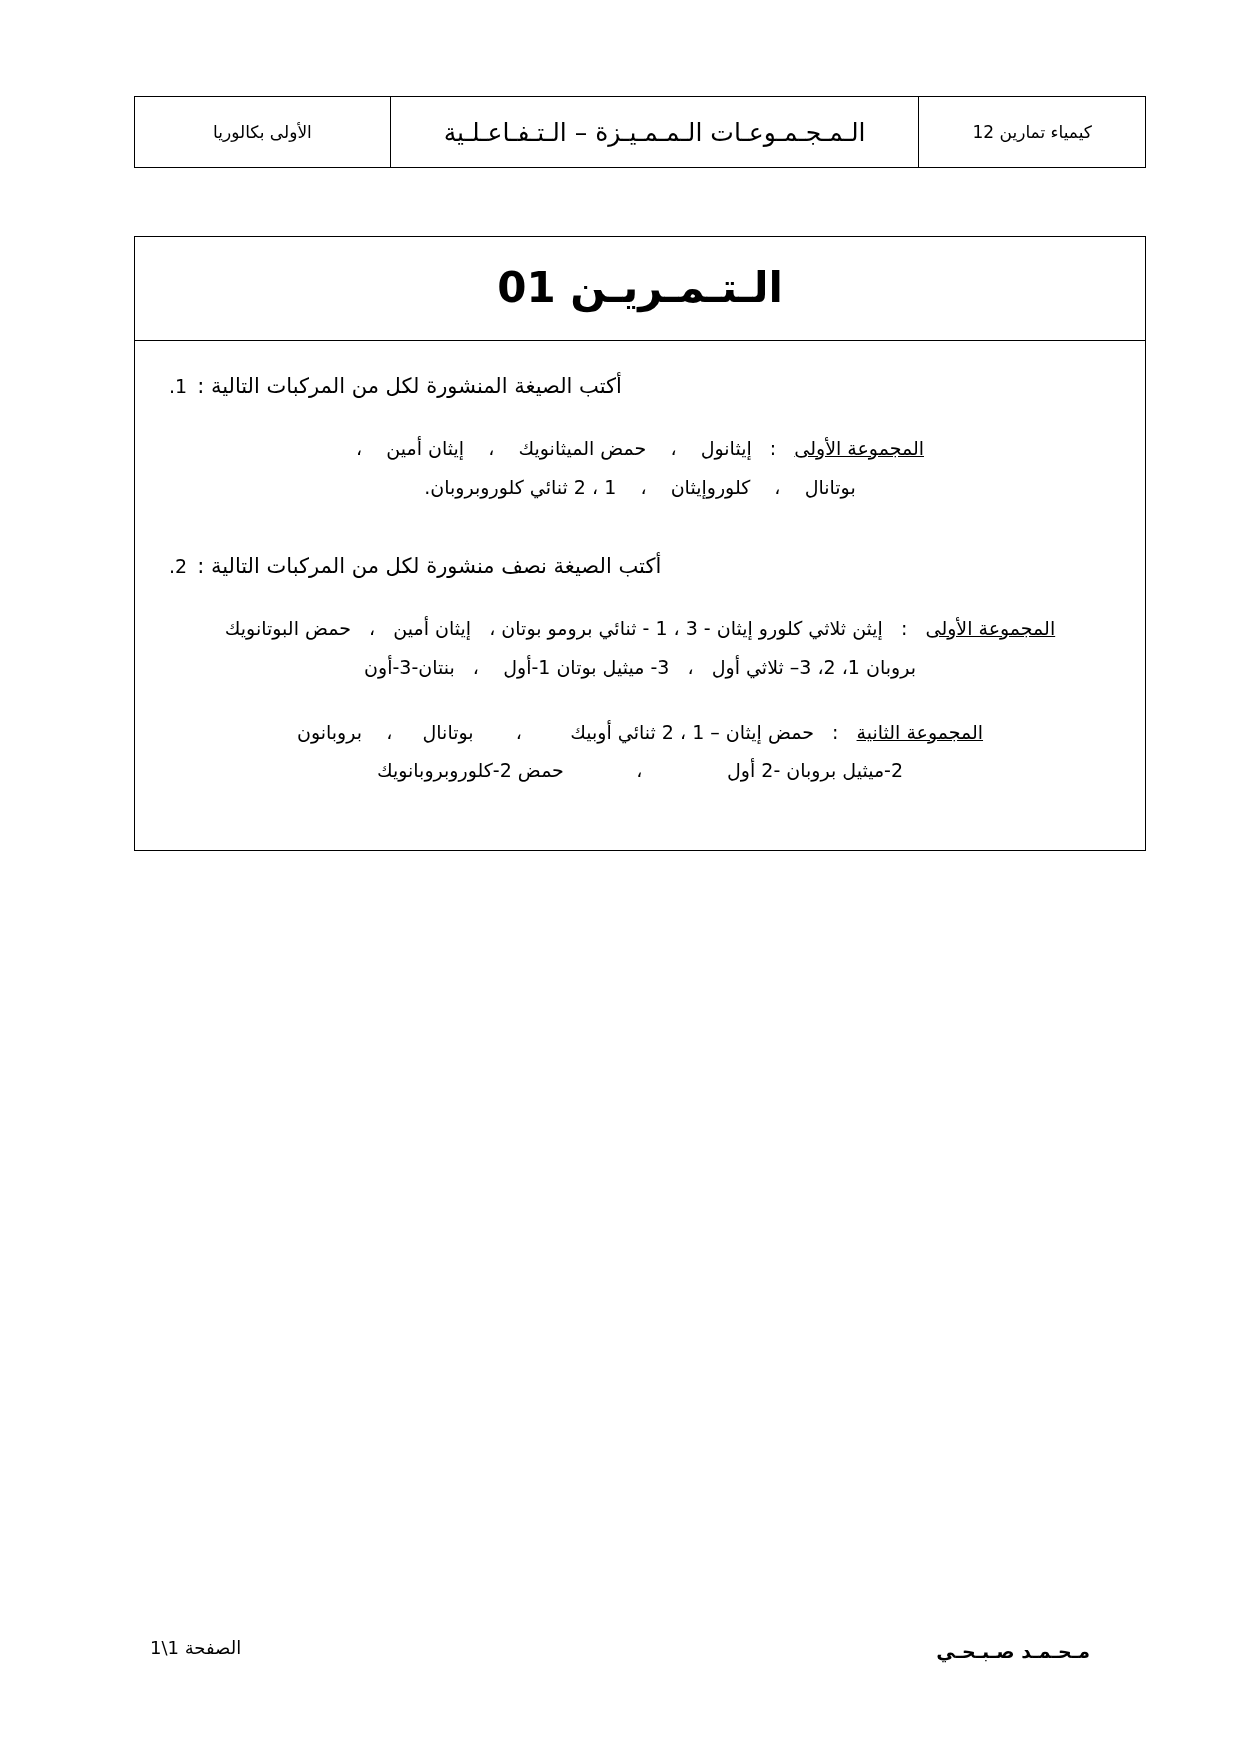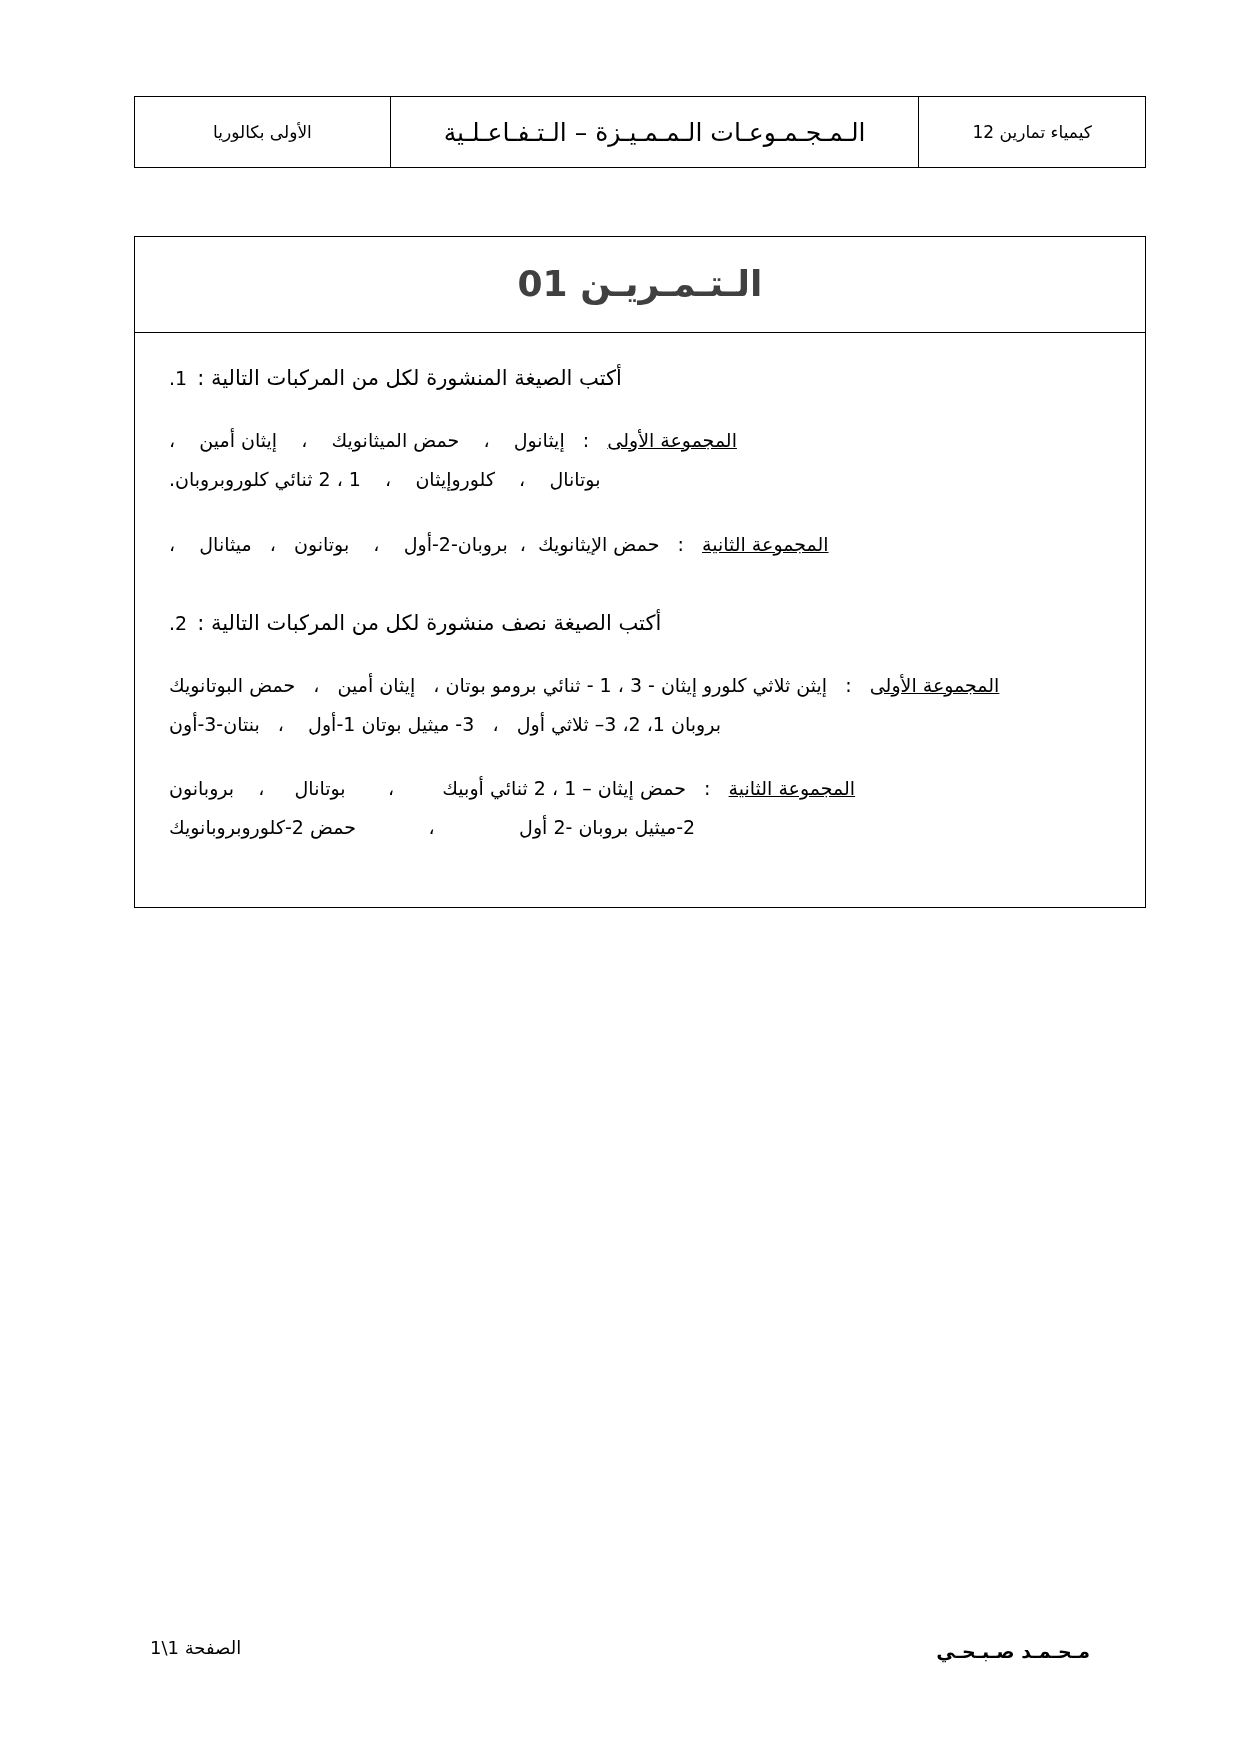--- a/index.html
+++ b/index.html
@@ -61,22 +61,22 @@
     width: 1012px;
     border: 1px solid #000000;
     box-sizing: border-box;
   }
   .exercise-title-row {
     border-bottom: 1px solid #000000;
     text-align: center;
     padding: 26px 0 28px 0;
   }
   .exercise-title {
-    color: #404040;
-    font-size: 36px;
+    color: #000000;
+    font-size: 42px;
     font-weight: bold;
     letter-spacing: 2px;
   }
   .exercise-body {
     padding: 26px 34px 34px 34px;
     font-size: 19px;
     line-height: 1.9;
   }
 
   .q-line {
@@ -93,21 +93,21 @@
   }
   .q-text {
     font-size: 21px;
     text-align: center;
   }
   .group-block {
     margin: 0 0 26px 0;
   }
   .group-line {
     display: block;
-    text-align: left;
+    text-align: center;
     font-size: 19px;
     line-height: 2.05;
   }
   .group-label {
     text-decoration: underline;
     font-weight: normal;
   }
   .spaced {
     white-space: pre-wrap;
   }
@@ -159,25 +159,20 @@
       <div class="group-block">
         <div class="group-line">
           <span class="group-label">المجموعة الأولى</span>
           <span>&nbsp; : &nbsp;</span>
           <span class="spaced">إيثانول    ،    حمض الميثانويك    ،    إيثان أمين    ،</span>
         </div>
         <div class="group-line spaced">بوتانال    ،    كلوروإيثان    ،    1 ، 2 ثنائي كلوروبروبان.</div>
       </div>
 
       <div class="group-block">
-        <div class="group-line">
-          <span class="group-label">المجموعة الثانية</span>
-          <span>&nbsp; : &nbsp;</span>
-          <span class="spaced">حمض الإيثانويك  ،  بروبان-2-أول    ،    بوتانون   ،   ميثانال    ،</span>
-        </div>
       </div>
 
       <div class="blk-spacer"></div>
 
       <div class="q-line">
         <span class="q-num">2.</span>
         <span class="q-text">أكتب الصيغة نصف منشورة لكل من المركبات التالية :</span>
       </div>
 
       <div class="group-block">

